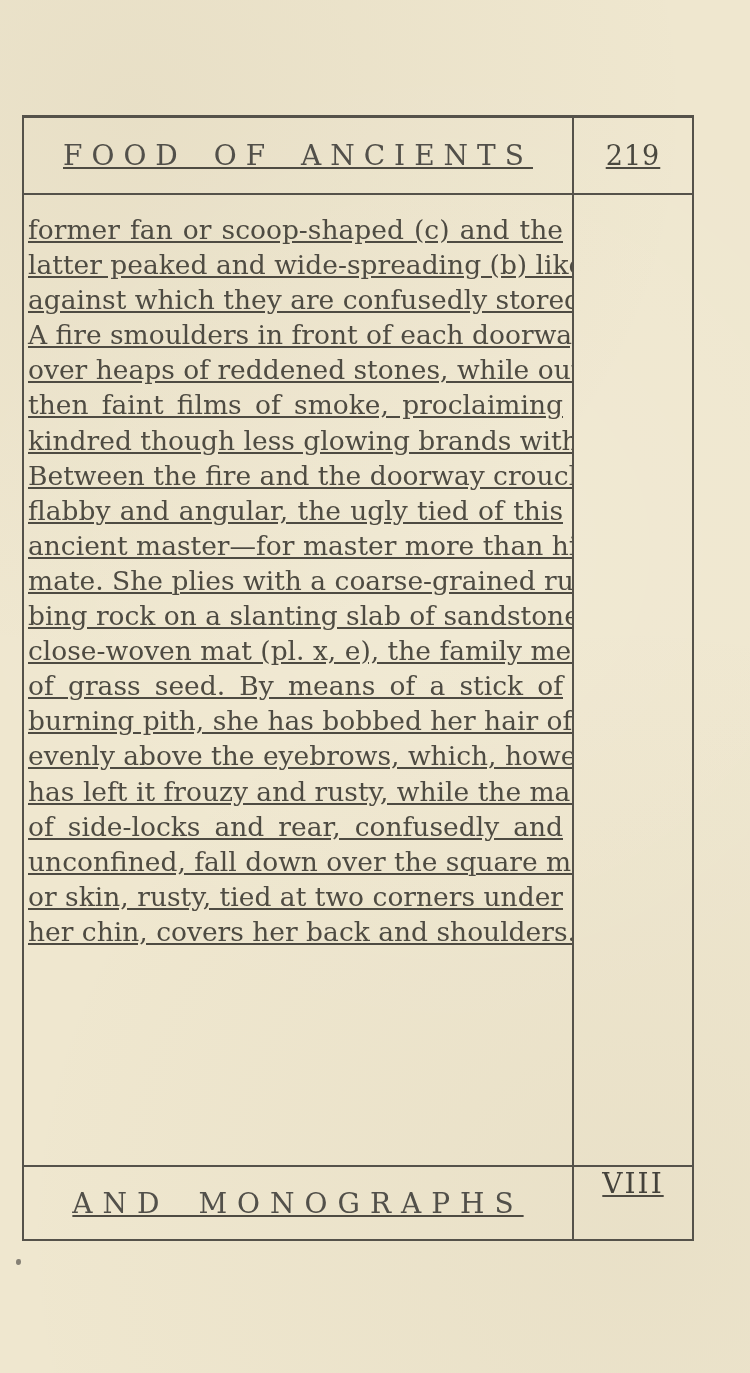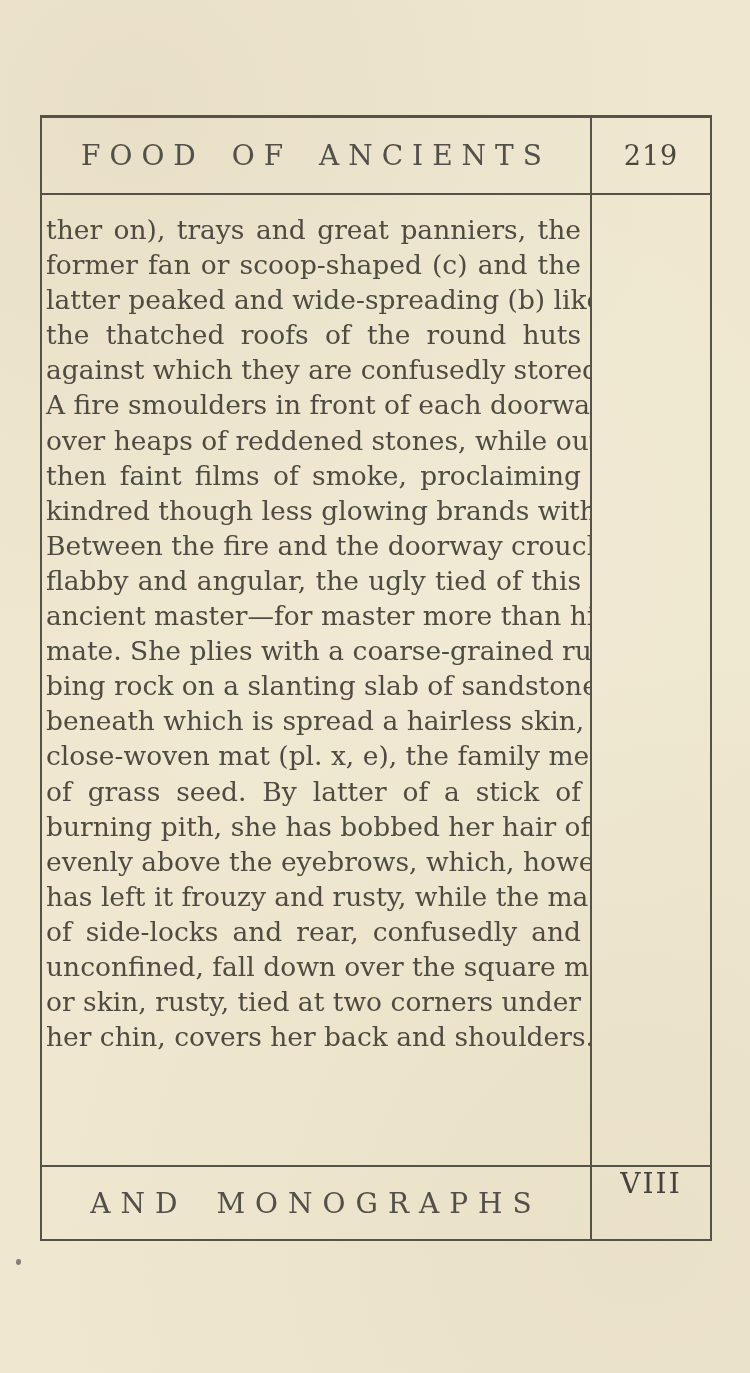--- a/index.html
+++ b/index.html
@@ -20,27 +20,28 @@
     width:750px;height:1373px;
     background:
       radial-gradient(circle at 18% 8%, rgba(120,100,60,0.06), rgba(0,0,0,0) 40%),
       radial-gradient(circle at 85% 90%, rgba(120,100,60,0.05), rgba(0,0,0,0) 45%),
       radial-gradient(circle at 60% 40%, rgba(255,255,255,0.10), rgba(0,0,0,0) 55%),
       var(--paper);
     color:var(--ink);
   }
   .frame{
     position:absolute;
-    left:40px;top:115px;
+    left:22px;top:115px;
     width:668px;height:1121px;
     border:2px solid var(--rule);
     border-top-width:3px;
     display:grid;
     grid-template-columns:548px 1fr;
     grid-template-rows:77px 1fr 74px;
+    text-decoration:underline;
   }
   .cell{position:relative;}
   .v-divider{border-left:2px solid var(--rule);}
   .h-top{border-bottom:2px solid var(--rule);}
   .h-bottom{border-top:2px solid var(--rule);}
   .header-left{
     display:flex;align-items:center;justify-content:center;
   }
   .running-title{
     font-size:28px;
@@ -104,37 +105,34 @@
 
     <div class="cell header-left h-top">
       <span class="running-title">FOOD OF ANCIENTS</span>
     </div>
     <div class="cell header-right h-top v-divider">
       <span class="page-number">219</span>
     </div>
 
     <div class="cell body-left">
 
-    <div class="text-line">ther on), trays and great panniers, the</div>
         <div class="text-line">former fan or scoop-shaped (c) and the</div>
         <div class="text-line">latter peaked and wide-spreading (b) like</div>
-        <div class="text-line">the thatched roofs of the round huts</div>
         <div class="text-line">against which they are confusedly stored.</div>
         <div class="text-line">A fire smoulders in front of each doorway,</div>
         <div class="text-line">over heaps of reddened stones, while out of</div>
         <div class="text-line">then faint films of smoke, proclaiming</div>
         <div class="text-line">kindred though less glowing brands within.</div>
         <div class="text-line">Between the fire and the doorway crouches,</div>
         <div class="text-line">flabby and angular, the ugly tied of this</div>
         <div class="text-line">ancient master—for master more than his</div>
         <div class="text-line">mate. She plies with a coarse-grained rub-</div>
         <div class="text-line">bing rock on a slanting slab of sandstone,</div>
-        <div class="text-line">beneath which is spread a hairless skin,</div>
         <div class="text-line">close-woven mat (pl. x, e), the family meal</div>
-        <div class="text-line">of grass seed. By latter of a stick of</div>
+        <div class="text-line">of grass seed. By means of a stick of</div>
         <div class="text-line">burning pith, she has bobbed her hair off</div>
         <div class="text-line">evenly above the eyebrows, which, however,</div>
         <div class="text-line">has left it frouzy and rusty, while the masses</div>
         <div class="text-line">of side-locks and rear, confusedly and</div>
         <div class="text-line">unconfined, fall down over the square mat</div>
         <div class="text-line">or skin, rusty, tied at two corners under</div>
         <div class="text-line">her chin, covers her back and shoulders.</div>
       </div>
     <div class="cell body-right v-divider"></div>
 

